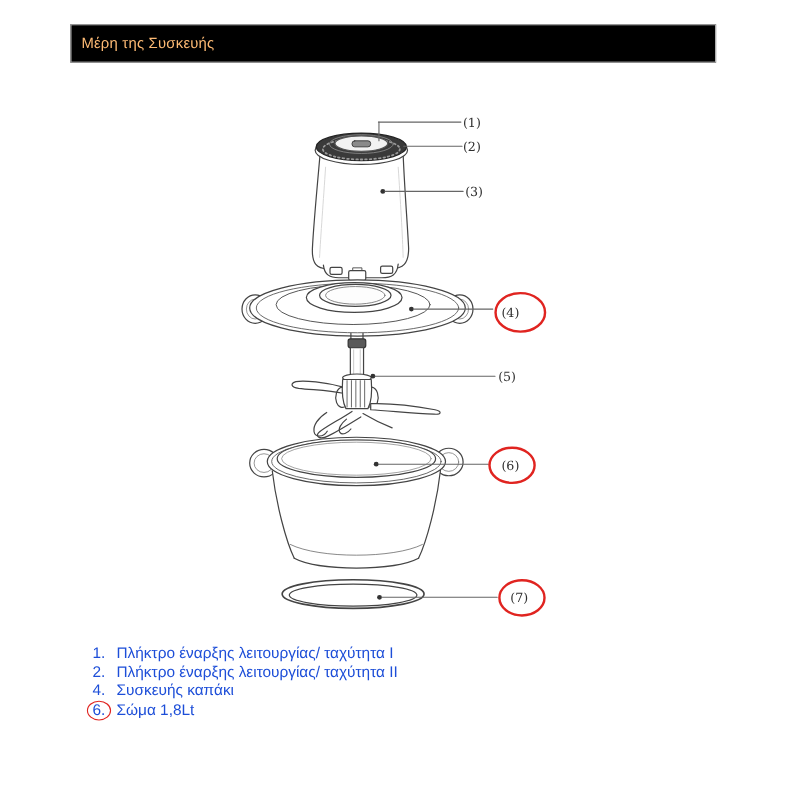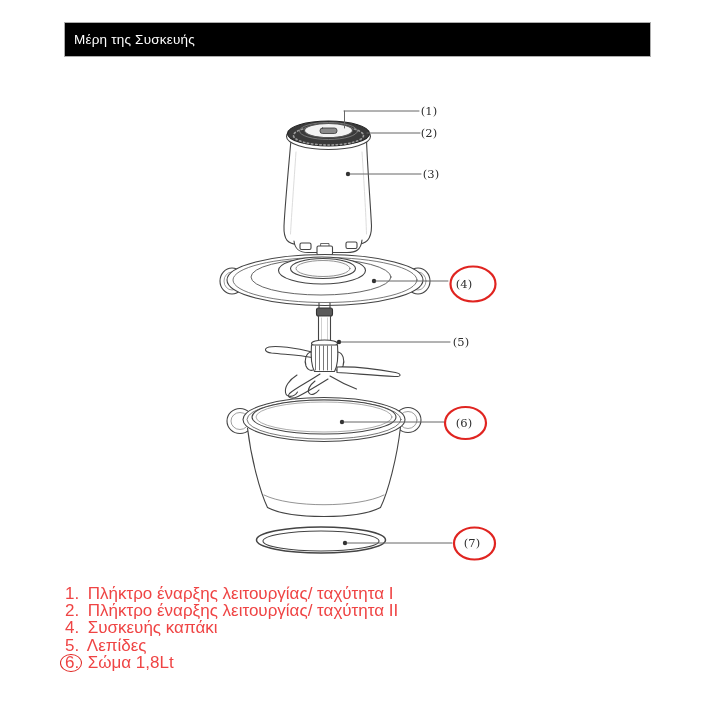--- a/index.html
+++ b/index.html
@@ -2,25 +2,25 @@
 <html><head>
 <meta charset="utf-8">
 <style>
   html,body{margin:0;padding:0;background:#fff;}
   .page{position:relative;width:720px;height:720px;background:#ffffff;overflow:hidden;
         font-family:"Liberation Sans", sans-serif;}
   
   .header-bar{position:absolute;left:64px;top:22px;width:587px;height:35px;
       background:#000;border:1px solid #adadad;box-sizing:border-box;
       display:flex;align-items:center;padding-left:9px;}
-  .header-bar span{color:#ffffff;font-size:13.5px;letter-spacing:0.2px;}
+  .header-bar span{color:#fdba74;font-size:13.5px;letter-spacing:0.2px;}
   
   .diagram-svg{position:absolute;left:0;top:0;width:720px;height:720px;}
   
-  .parts-list{position:absolute;left:65px;top:585px;font-size:17px;color:#ef4444;}
+  .parts-list{position:absolute;left:84px;top:585px;font-size:14px;color:#1d4ed8;}
   .parts-list .row{position:relative;height:17.2px;line-height:17.2px;white-space:nowrap;}
   .parts-list .num{display:inline-block;min-width:18px;}
   .parts-list .ring{display:none;position:absolute;left:-5px;top:0px;width:20px;height:16px;
       border:1.7px solid #e02420;border-radius:50%;pointer-events:none;}
   .parts-list .row.circled .ring{display:block;}
   text.co-label{font-family:"DejaVu Serif", serif;font-size:11.5px;fill:#2f2f2f;}
 </style>
 </head>
 <body>
 
@@ -167,24 +167,19 @@
     <div class="row">
       
       <span class="num">2.</span>
       <span class="label">Πλήκτρο έναρξης λειτουργίας/ ταχύτητα II</span>
     </div>
     <div class="row">
       
       <span class="num">4.</span>
       <span class="label">Συσκευής καπάκι</span>
     </div>
-    <div class="row">
-      
-      <span class="num">5.</span>
-      <span class="label">Λεπίδες</span>
-    </div>
     <div class="row circled">
       <span class="ring"></span>
       <span class="num">6.</span>
       <span class="label">Σώμα 1,8Lt</span>
     </div>
   </div>
 </div>
 
 </body></html>

